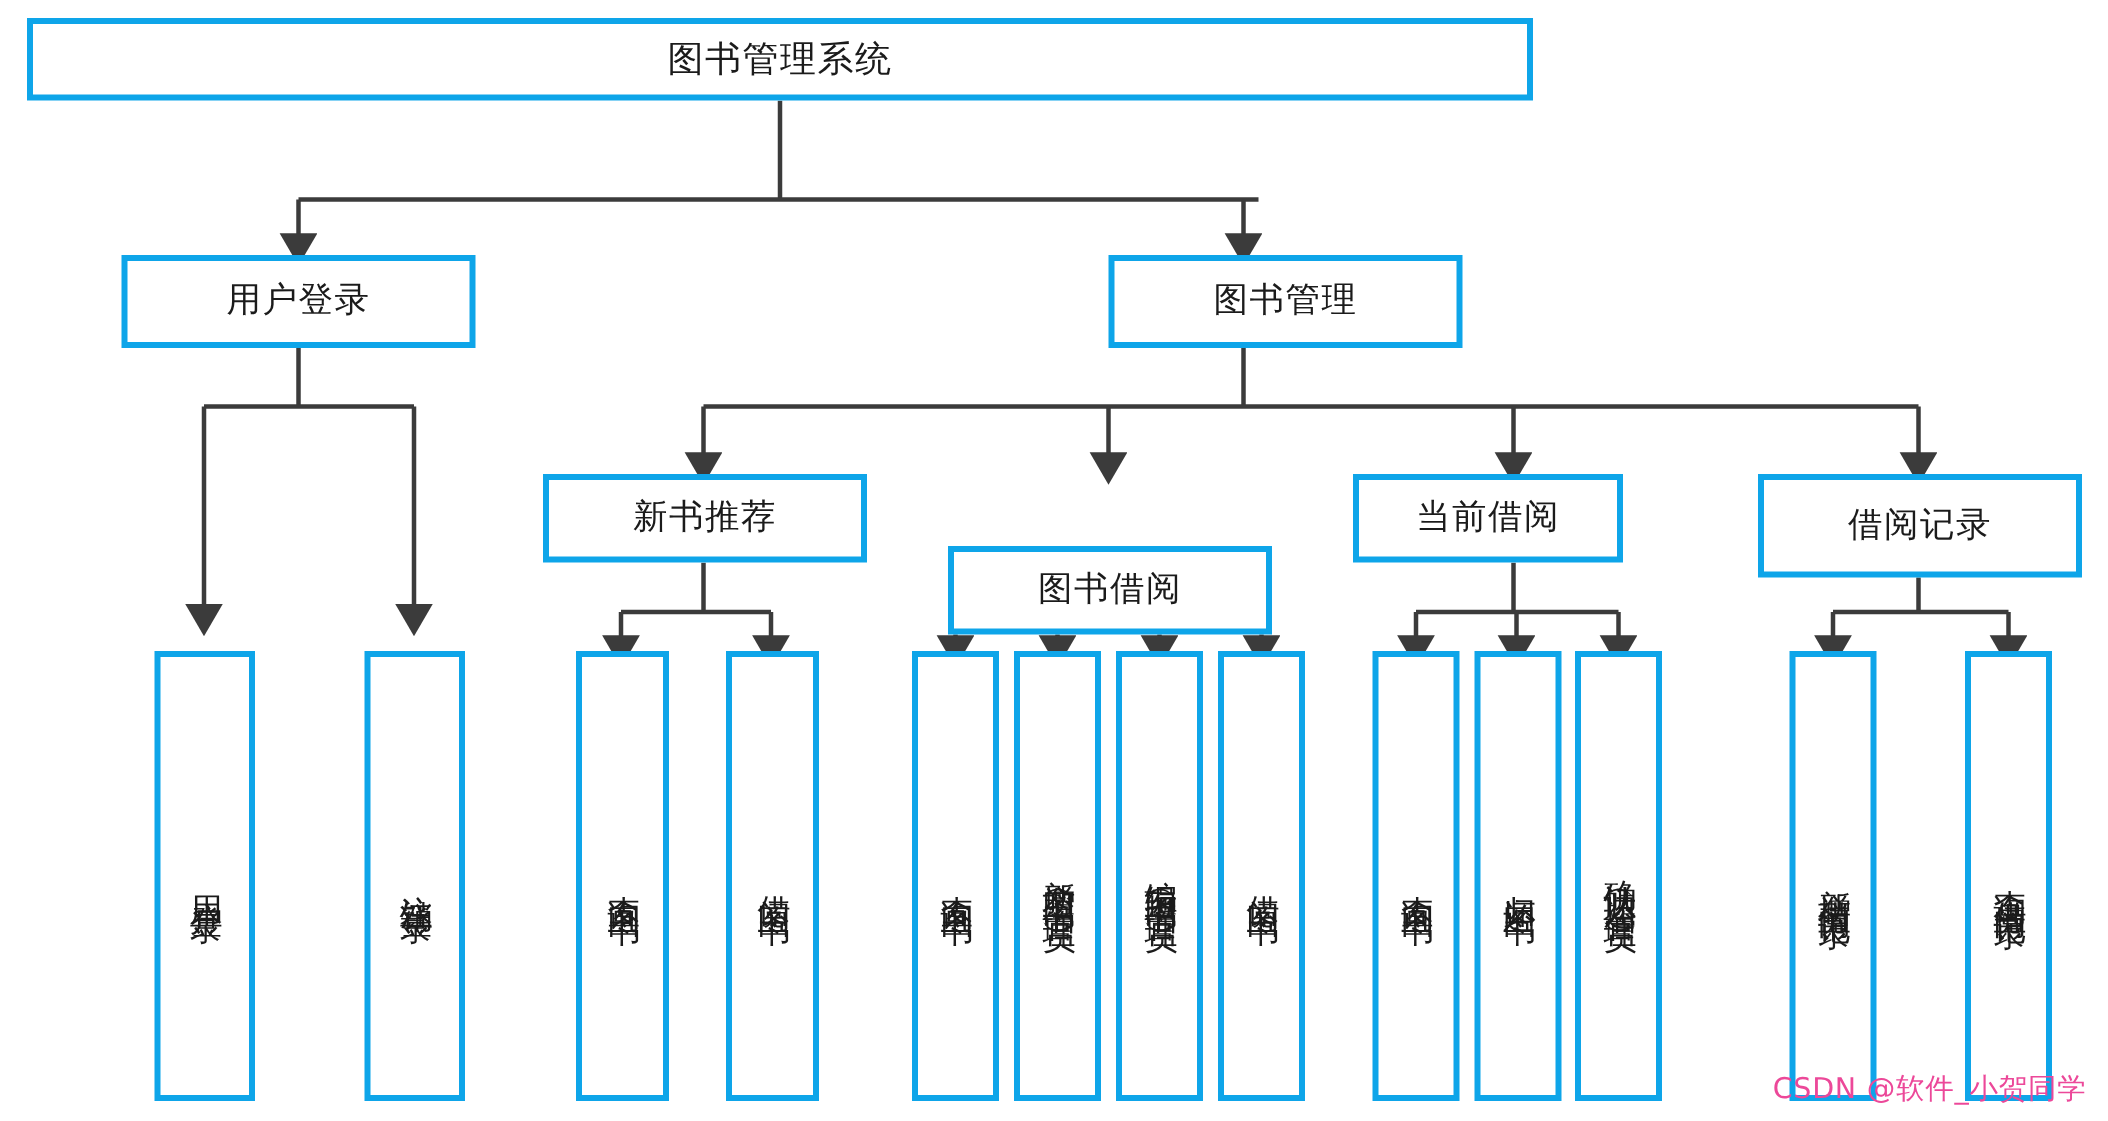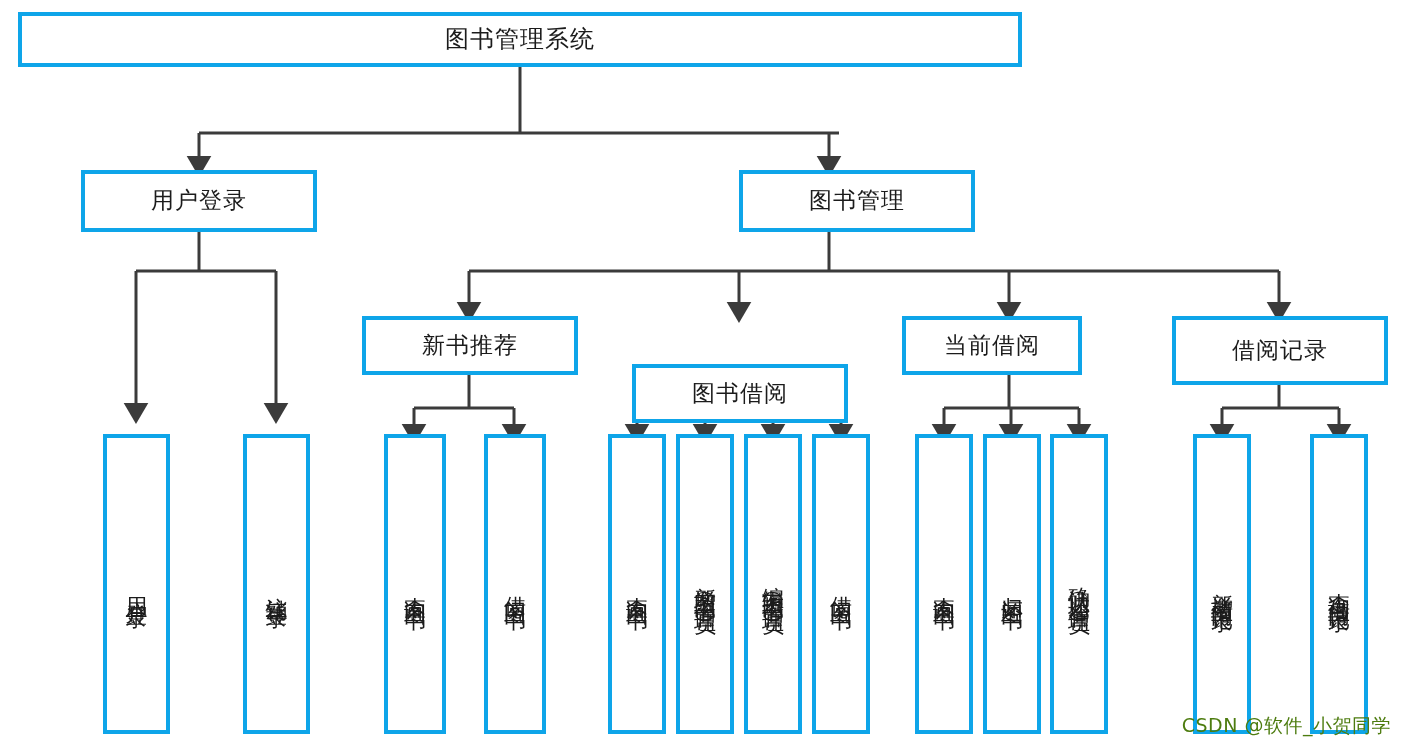--- a/index.html
+++ b/index.html
@@ -66,21 +66,21 @@
   }
   
   .node.vert {
     align-items: center;
   }
   #watermark {
     position: absolute;
     right: 14px;
     bottom: 8px;
     font-size: 19px;
-    color: #4d7c0f;
+    color: #ec4899;
     white-space: nowrap;
     letter-spacing: 0.5px;
   }
 </style>
 </head>
 <body>
 
 <div id="diagram-root">
 
   <svg id="edge-layer" viewBox="0 0 1405 747" width="1405" height="747" xmlns="http://www.w3.org/2000/svg">

